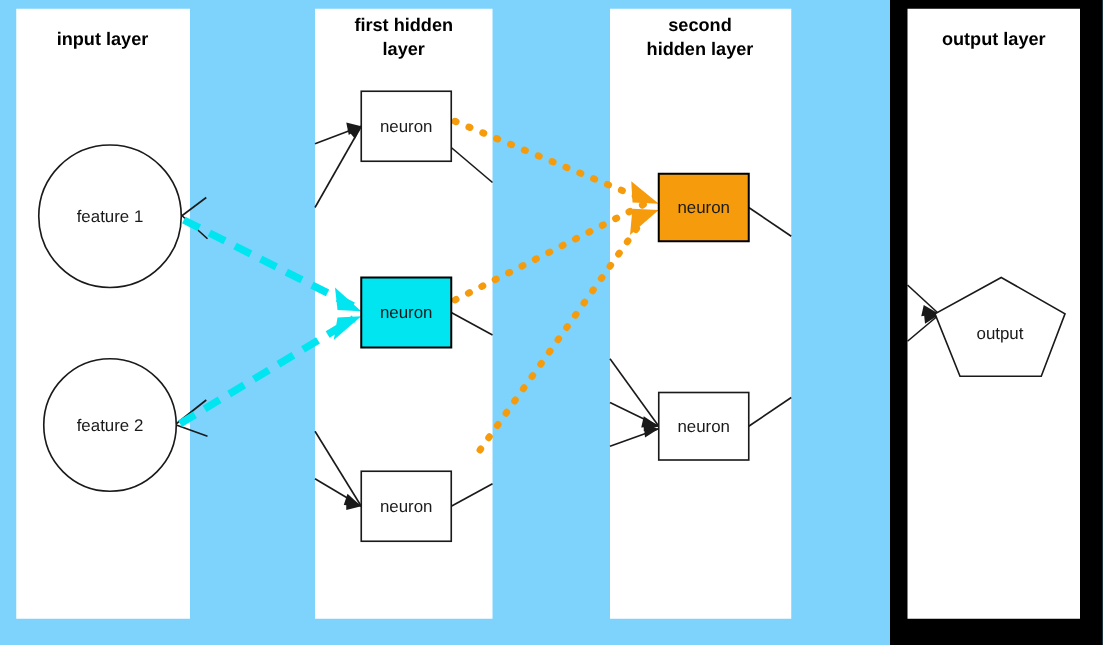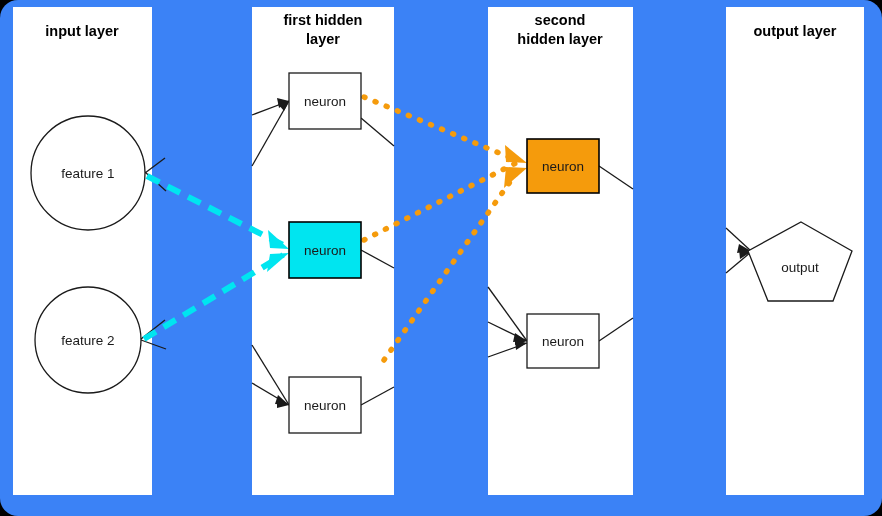--- a/index.html
+++ b/index.html
@@ -8,24 +8,23 @@
     background: #000000;
   }
   body {
     width: 882px;
     height: 516px;
     overflow: hidden;
     font-family: "Liberation Sans", sans-serif;
   }
   #diagram-root {
     position: relative;
-    width: 882px;
+    width: 712px;
     height: 516px;
-    background: #3b82f6;
-    border-radius: 18px;
+    background: #7dd3fc;
   }
   svg#nn-svg {
     display: block;
     width: 882px;
     height: 516px;
   }
   .layer-panel {
     fill: #ffffff;
     stroke: none;
   }

